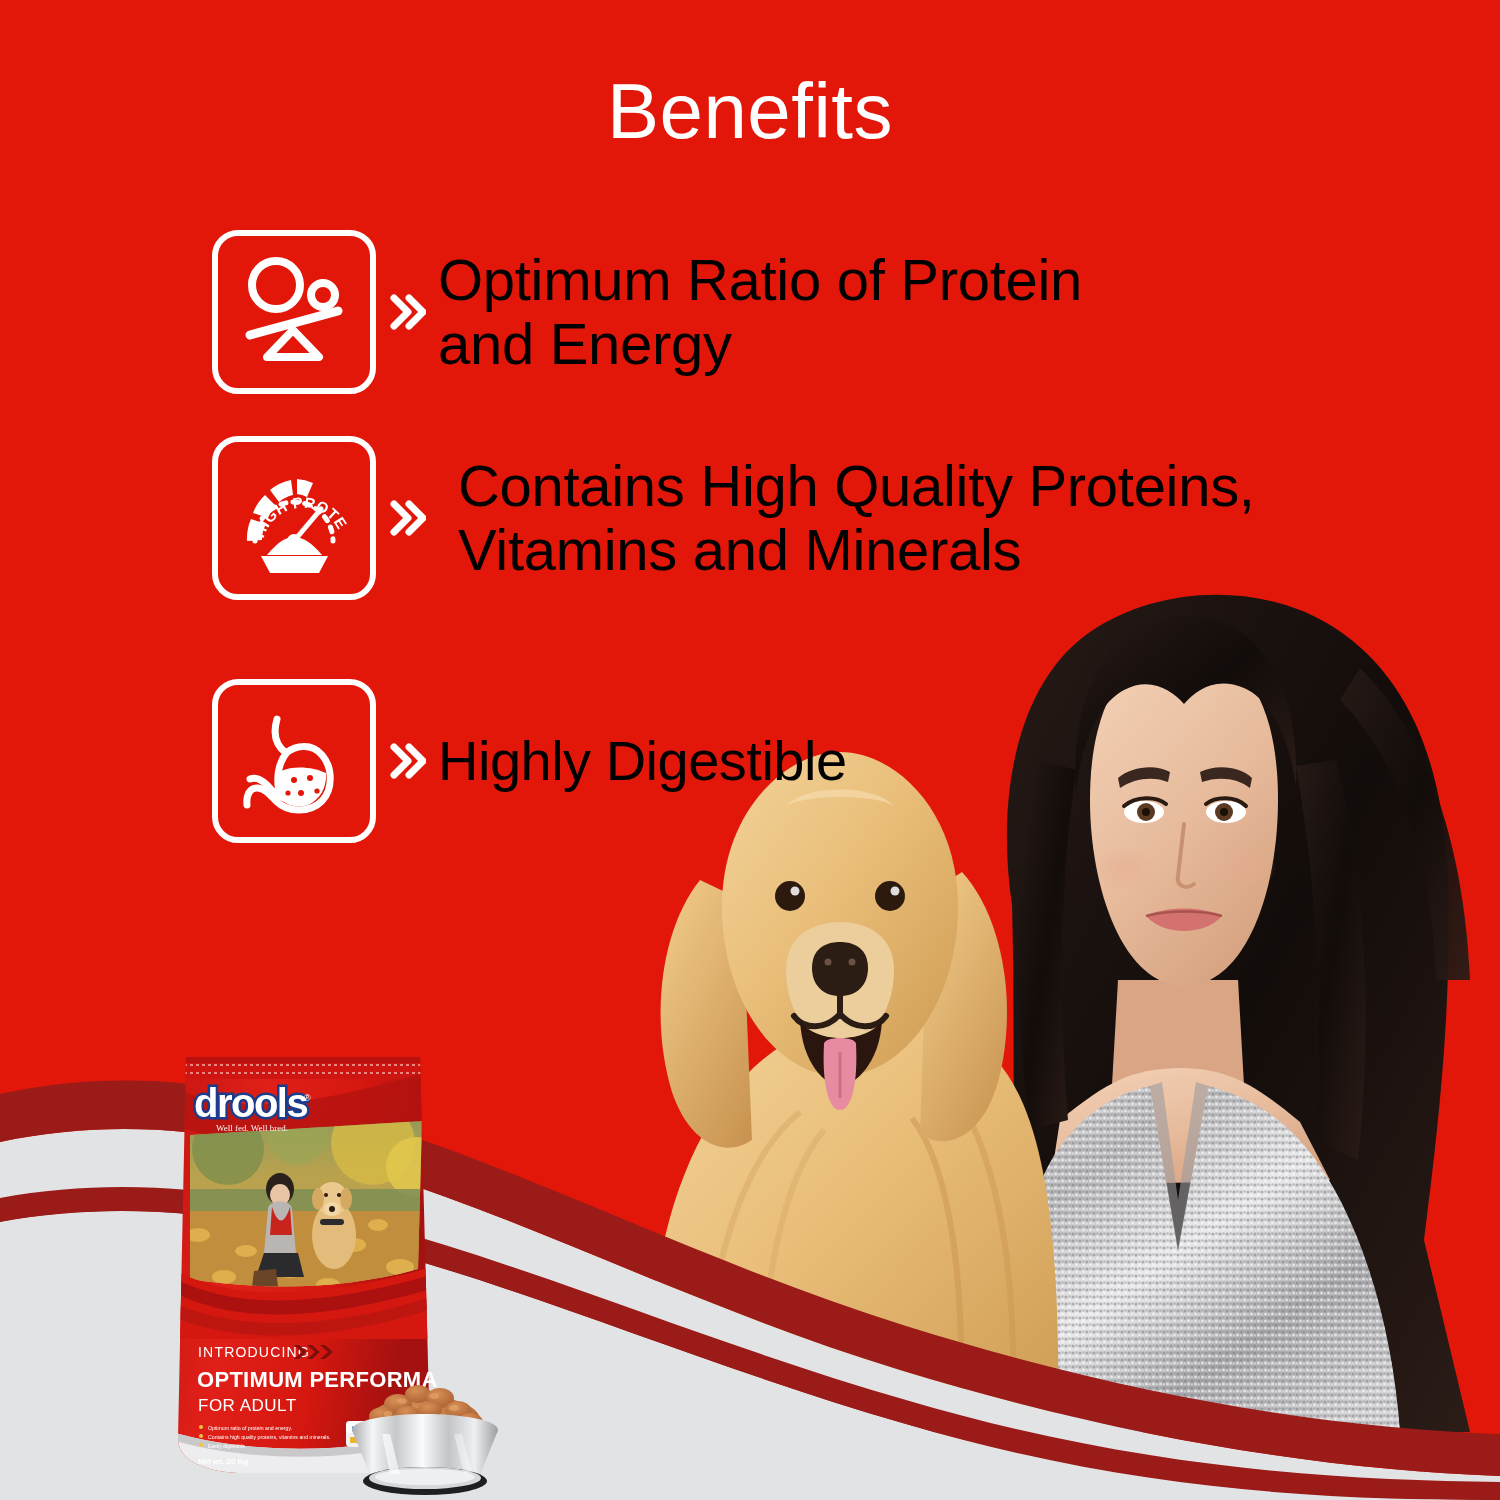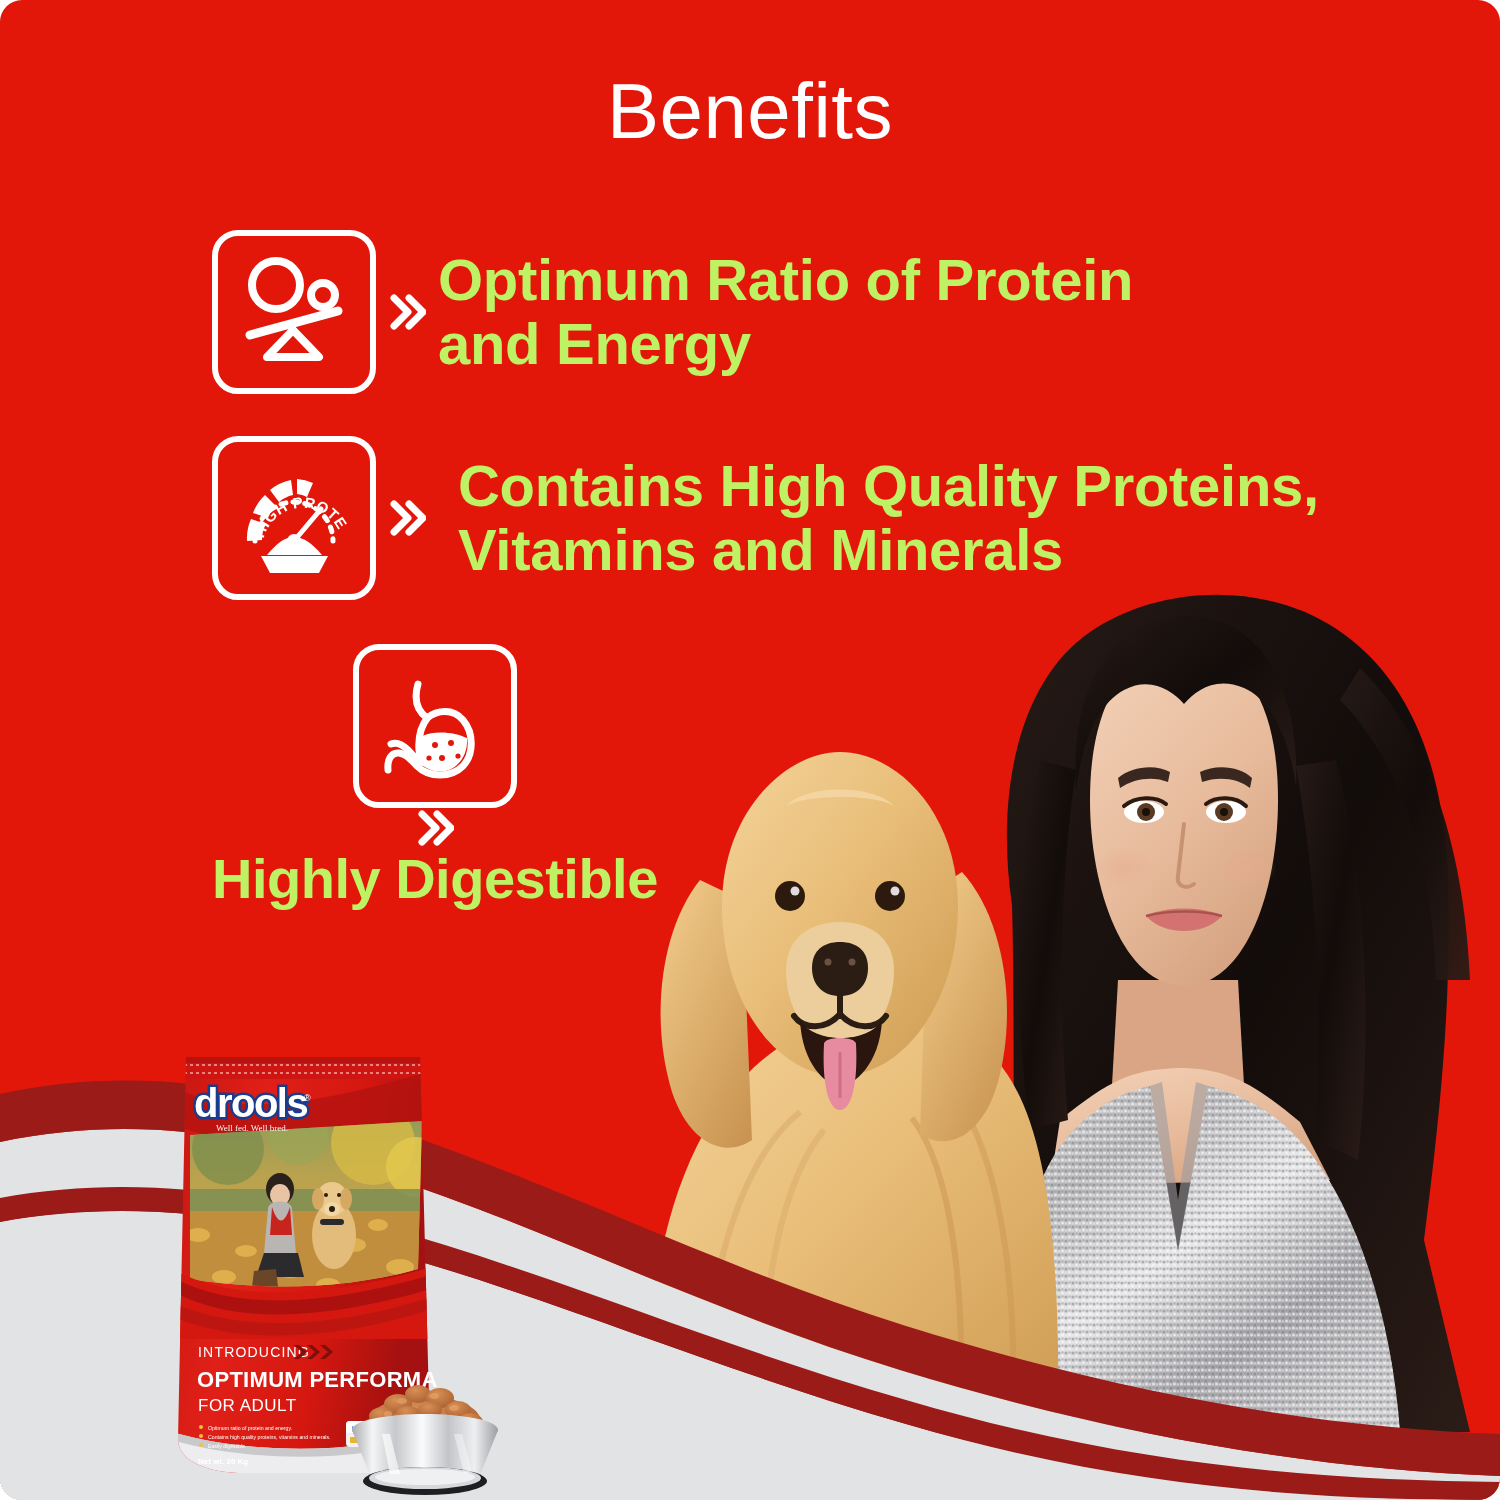--- a/index.html
+++ b/index.html
@@ -7,21 +7,20 @@
     padding: 0;
     background: #ffffff;
   }
   #canvas {
     position: relative;
     width: 1500px;
     height: 1500px;
     overflow: hidden;
     background: #E21709;
     font-family: "Liberation Sans", sans-serif;
-    border-radius: 22px;
     -webkit-font-smoothing: antialiased;
   }
 
   
   .title {
     position: absolute;
     top: 72px;
     left: 0;
     width: 1500px;
     text-align: center;
@@ -54,39 +53,39 @@
   .chev {
     flex: 0 0 auto;
     width: 62px;
     display: flex;
     align-items: center;
     justify-content: center;
   }
   .chev svg { display: block; }
 
   .btext {
-    color: #bef264;
-    font-weight: 700;
+    color: #000000;
+    font-weight: 400;
     line-height: 1.1;
     letter-spacing: -0.3px;
     white-space: pre-line;
   }
   .btext.narrow {
     font-family: "Liberation Sans Narrow", "Liberation Sans", sans-serif;
     font-stretch: condensed;
     font-size: 56px;
   }
   .btext.wide {
     font-size: 54px;
     letter-spacing: -0.5px;
   }
 
   #row1 { left: 212px; top: 230px; }
   #row2 { left: 212px; top: 436px; }
-  #row3 { left: 212px; top: 644px; flex-direction: column; }
+  #row3 { left: 212px; top: 679px; }
 
   #row1 .btext { font-size: 58px; }
   #row2 .btext { font-size: 58px; margin-left: 20px; }
   #row3 .btext { font-size: 56px; }
 
   
   .photo {
     position: absolute;
     left: 0; top: 0;
     width: 1500px; height: 1500px;

